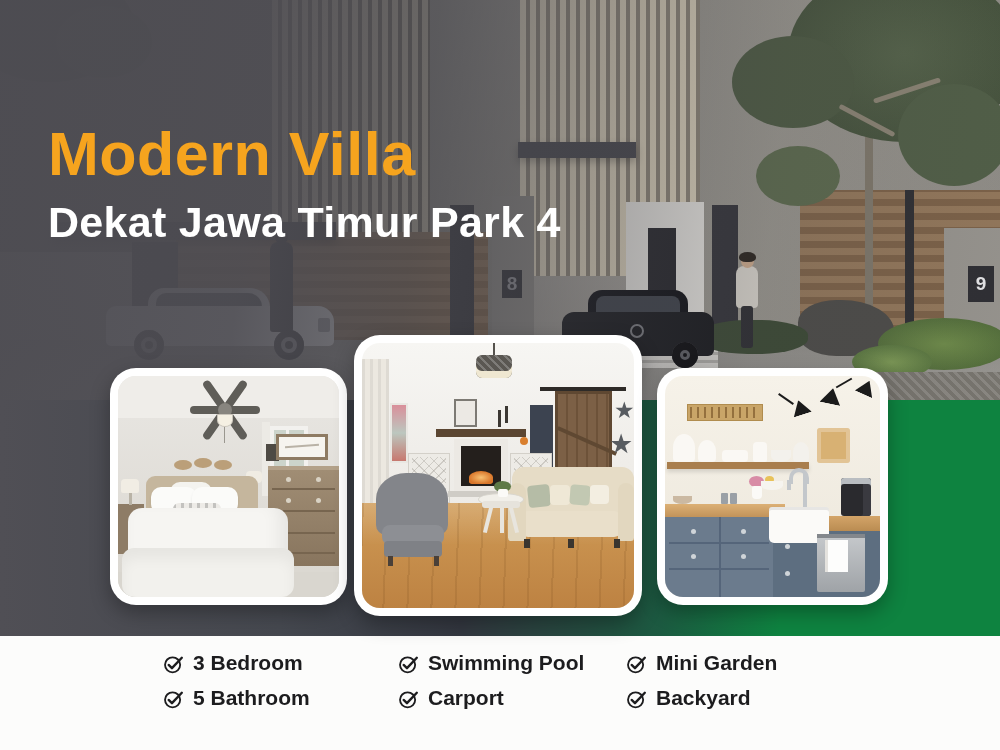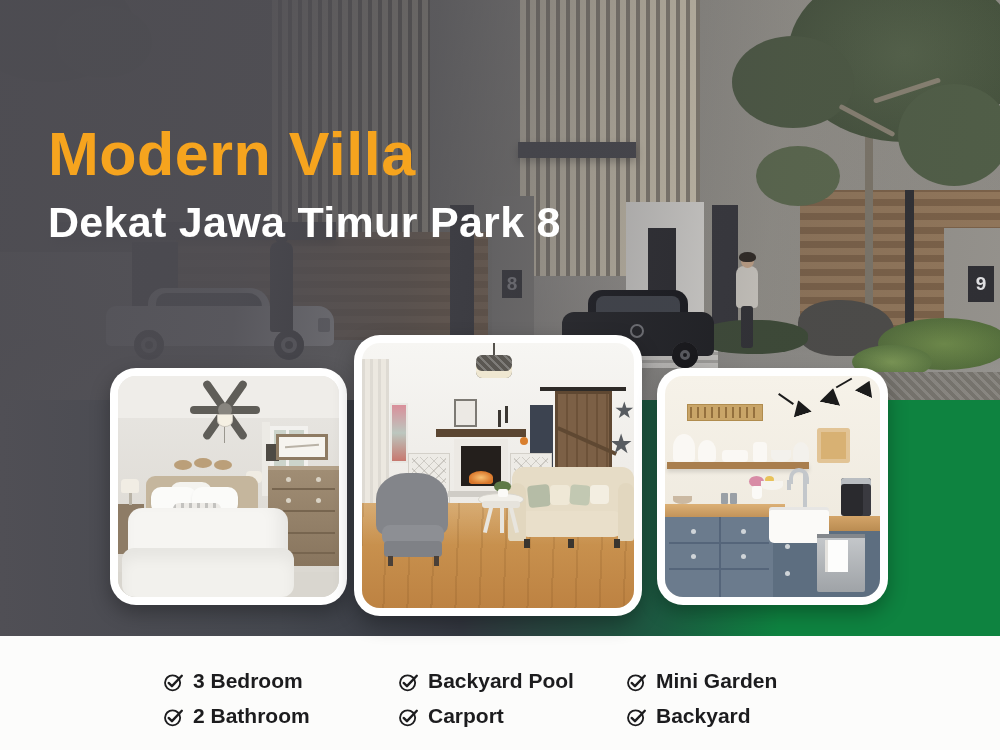--- a/index.html
+++ b/index.html
@@ -93,21 +93,21 @@
   
   .headline { position:absolute; left:48px; top:112px; z-index:12; }
   .hl-kicker { color:#ffffff; font-size:42px; font-weight:500; letter-spacing:.5px; }
   .hl-title  { color:#f6a41e; font-size:61px; font-weight:800; letter-spacing:.5px; margin-top:7px; }
   .hl-sub    { color:#ffffff; font-size:43px; font-weight:800; letter-spacing:.3px; margin-top:9px; }
 
   
   .band { position:absolute; left:0; top:400px; width:1000px; height:236px;
           background:linear-gradient(to right,#504f55 0%,#45484f 28%,#343841 46%,#1c5a41 66%,#0e8340 78%,#0e8340 100%); }
   .footer { position:absolute; left:0; top:636px; width:1000px; height:114px; background:#fcfcfb; }
-  .features { position:absolute; left:163px; top:33px; display:grid;
+  .features { position:absolute; left:163px; top:15px; display:grid;
               grid-template-columns:235px 228px 220px; row-gap:11px; }
   .feat { display:flex; align-items:center; gap:9px; color:#1c1c1e; font-size:21px; font-weight:600; }
   .feat svg { flex:0 0 auto; }
 
   
   .card { position:absolute; z-index:20; background:#ffffff; border-radius:26px; padding:8px;
           box-shadow:0 8px 20px rgba(0,0,0,.30); }
   .scene { position:relative; width:100%; height:100%; border-radius:18px; overflow:hidden; }
   .scene * { position:absolute; }
   .card-bed  { left:110px; top:368px; width:237px; height:237px; }
@@ -350,56 +350,56 @@
             <circle cx="10.5" cy="13" r="8.3" stroke-width="2"></circle>
             <path d="M6.2 13.1 L9.8 16.6 L20.6 5.2" stroke-width="2.6" stroke-linecap="round" stroke-linejoin="round"></path>
           </svg>
         <span>3 Bedroom</span>
       </div>
       <div class="feat">
         <svg width="21" height="21" viewBox="0 0 23 23" fill="none" stroke="#1c1c1e">
             <circle cx="10.5" cy="13" r="8.3" stroke-width="2"></circle>
             <path d="M6.2 13.1 L9.8 16.6 L20.6 5.2" stroke-width="2.6" stroke-linecap="round" stroke-linejoin="round"></path>
           </svg>
-        <span>Backyard Pool</span>
+        <span>Swimming Pool</span>
       </div>
       <div class="feat">
         <svg width="21" height="21" viewBox="0 0 23 23" fill="none" stroke="#1c1c1e">
             <circle cx="10.5" cy="13" r="8.3" stroke-width="2"></circle>
             <path d="M6.2 13.1 L9.8 16.6 L20.6 5.2" stroke-width="2.6" stroke-linecap="round" stroke-linejoin="round"></path>
           </svg>
         <span>Mini Garden</span>
       </div>
       <div class="feat">
         <svg width="21" height="21" viewBox="0 0 23 23" fill="none" stroke="#1c1c1e">
             <circle cx="10.5" cy="13" r="8.3" stroke-width="2"></circle>
             <path d="M6.2 13.1 L9.8 16.6 L20.6 5.2" stroke-width="2.6" stroke-linecap="round" stroke-linejoin="round"></path>
           </svg>
-        <span>2 Bathroom</span>
+        <span>5 Bathroom</span>
       </div>
       <div class="feat">
         <svg width="21" height="21" viewBox="0 0 23 23" fill="none" stroke="#1c1c1e">
             <circle cx="10.5" cy="13" r="8.3" stroke-width="2"></circle>
             <path d="M6.2 13.1 L9.8 16.6 L20.6 5.2" stroke-width="2.6" stroke-linecap="round" stroke-linejoin="round"></path>
           </svg>
         <span>Carport</span>
       </div>
       <div class="feat">
         <svg width="21" height="21" viewBox="0 0 23 23" fill="none" stroke="#1c1c1e">
             <circle cx="10.5" cy="13" r="8.3" stroke-width="2"></circle>
             <path d="M6.2 13.1 L9.8 16.6 L20.6 5.2" stroke-width="2.6" stroke-linecap="round" stroke-linejoin="round"></path>
           </svg>
         <span>Backyard</span>
       </div>
     </div>
   </div>
 
   <div class="headline">
     <div class="hl-title">Modern Villa</div>
-    <div class="hl-sub">Dekat Jawa Timur Park 8</div>
+    <div class="hl-sub">Dekat Jawa Timur Park 4</div>
   </div>
 
   <div class="card card-bed">
     <div class="scene sc-bed">
       <div class="bd-ceil"></div>
       <div class="bd-blade"></div>
       <div class="bd-blade b2"></div>
         <div class="bd-blade b3"></div>
       <div class="bd-hub"></div>
         <div class="bd-light"></div>

